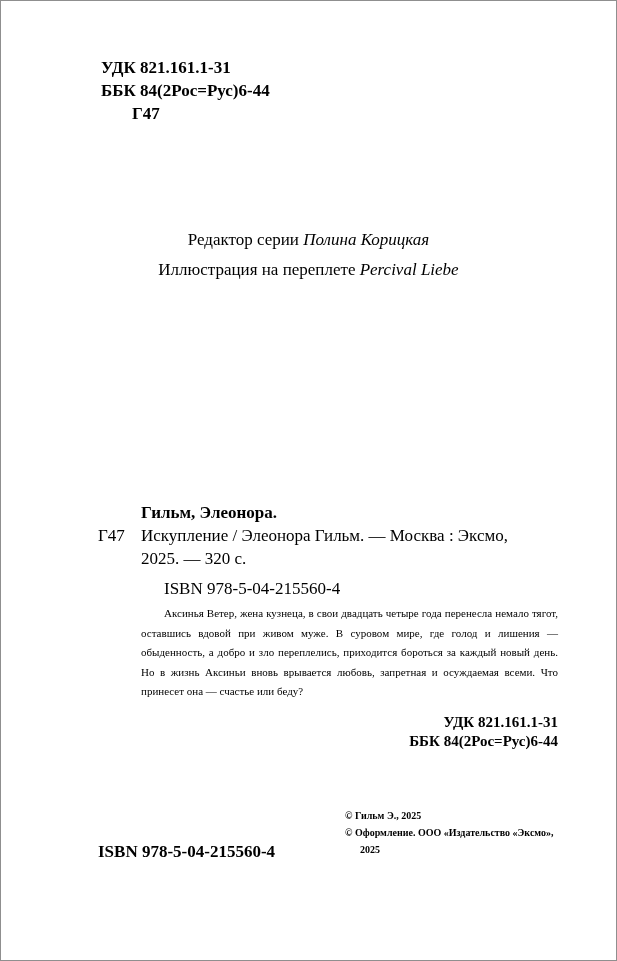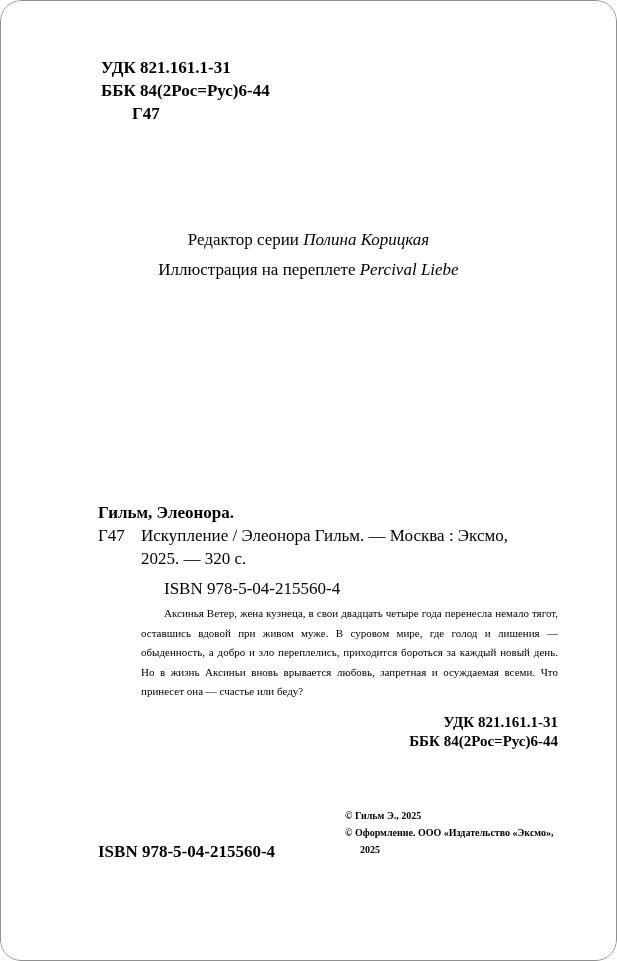--- a/index.html
+++ b/index.html
@@ -1,15 +1,15 @@
 <!DOCTYPE html>
 <html><head>
 <meta charset="utf-8">
 <style>
-  * { margin: 0; padding: 0; box-sizing: border-box; border-radius: 21px; }
+  * { margin: 0; padding: 0; box-sizing: border-box; }
   html, body { background: #ffffff; }
   .page {
     position: relative;
     width: 617px;
     height: 961px;
     background: #ffffff;
     border: 1px solid #8f8f8f;
     font-family: "Liberation Serif", "DejaVu Serif", serif;
     color: #000000;
     overflow: hidden;
@@ -40,20 +40,21 @@
   .catalog-card {
     position: absolute;
     top: 500px;
     left: 97px;
     width: 462px;
     font-size: 17px;
     line-height: 23px;
   }
   .card-author {
     font-weight: bold;
+    margin-left: 43px;
   }
   .card-row { display: flex; }
   .card-code {
     width: 43px;
     flex: 0 0 43px;
   }
   .card-description { width: 400px; }
   .card-isbn {
     margin-left: 66px;
     margin-top: 7px;

